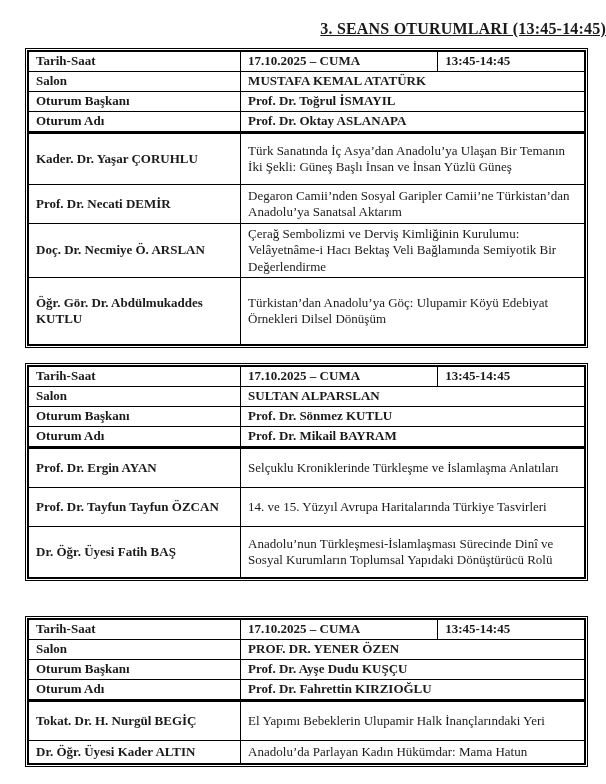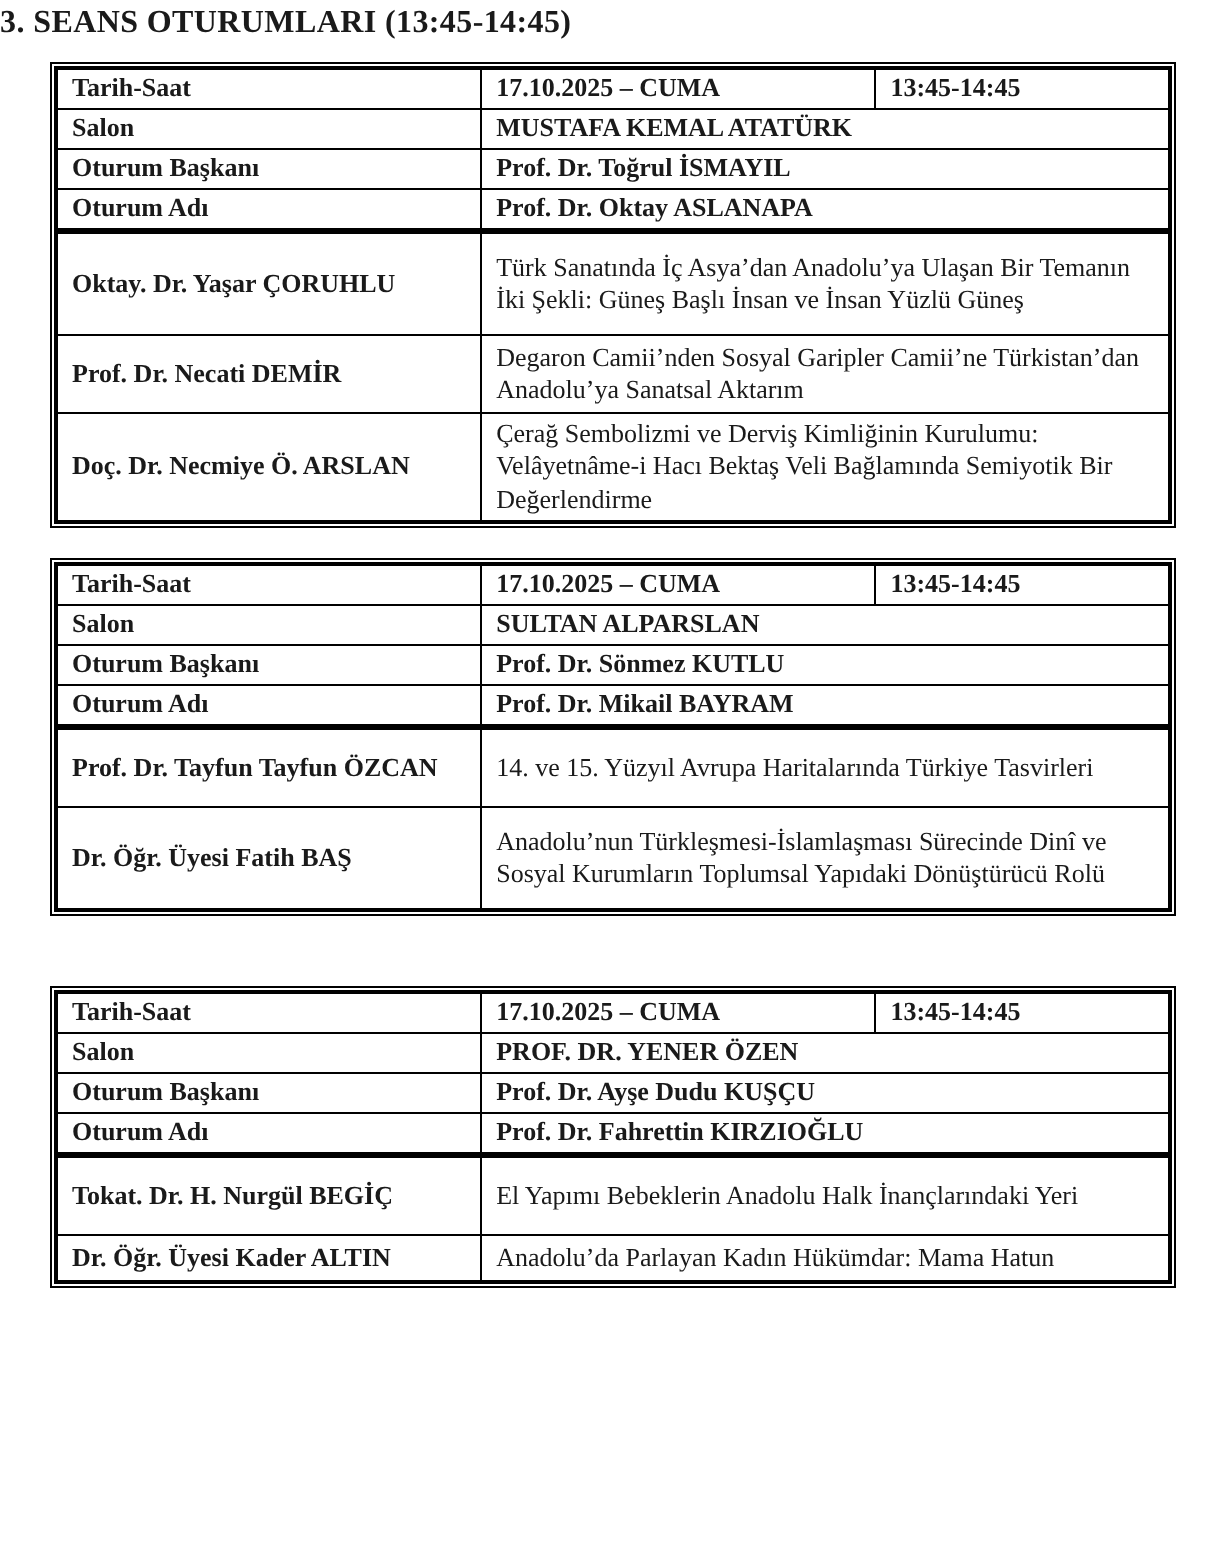--- a/index.html
+++ b/index.html
@@ -11,24 +11,25 @@
     font-family: "Liberation Serif", serif;
     color: #1a1a1a;
     overflow: hidden;
   }
   .page {
     width: 606px;
     height: 784px;
     position: relative;
   }
   .doc-title {
-    text-align: left;
+    text-align: right;
     font-weight: bold;
     font-size: 16px;
-    padding-top: 3px;
+    text-decoration: underline;
+    padding-top: 20px;
     margin: 0 0 10px 0;
     letter-spacing: 0.2px;
   }
   .session {
     margin-left: 25px;
     width: 563px;
     box-sizing: border-box;
   }
   .session-1 { margin-bottom: 15px; }
   .session-2 { margin-bottom: 35px; }
@@ -97,30 +98,34 @@
           </tr>
           <tr class="meta">
             <td class="label">Oturum Başkanı</td>
             <td class="meta-val" colspan="2">Prof. Dr. Toğrul İSMAYIL</td>
           </tr>
           <tr class="meta meta-last">
             <td class="label">Oturum Adı</td>
             <td class="meta-val" colspan="2">Prof. Dr. Oktay ASLANAPA</td>
           </tr>
           <tr class="talk rh-lg">
-            <td class="speaker">Oktay. Dr. Yaşar ÇORUHLU</td>
+            <td class="speaker">Kader. Dr. Yaşar ÇORUHLU</td>
             <td class="talk-title" colspan="2">Türk Sanatında İç Asya’dan Anadolu’ya Ulaşan Bir Temanın İki Şekli: Güneş Başlı İnsan ve İnsan Yüzlü Güneş</td>
           </tr>
           <tr class="talk rh-md">
             <td class="speaker">Prof. Dr. Necati DEMİR</td>
             <td class="talk-title" colspan="2">Degaron Camii’nden Sosyal Garipler Camii’ne Türkistan’dan Anadolu’ya Sanatsal Aktarım</td>
           </tr>
           <tr class="talk rh-lg">
             <td class="speaker">Doç. Dr. Necmiye Ö. ARSLAN</td>
             <td class="talk-title" colspan="2">Çerağ Sembolizmi ve Derviş Kimliğinin Kurulumu: Velâyetnâme-i Hacı Bektaş Veli Bağlamında Semiyotik Bir Değerlendirme</td>
+          </tr>
+          <tr class="talk rh-xl">
+            <td class="speaker">Öğr. Gör. Dr. Abdülmukaddes KUTLU</td>
+            <td class="talk-title" colspan="2">Türkistan’dan Anadolu’ya Göç: Ulupamir Köyü Edebiyat Örnekleri Dilsel Dönüşüm</td>
           </tr>
         </tbody>
       </table>
     </div>
   </section>
 
   <section class="session session-2">
     <div class="tbl-wrap">
       <table class="session-table">
         <colgroup>
@@ -140,20 +145,24 @@
           </tr>
           <tr class="meta">
             <td class="label">Oturum Başkanı</td>
             <td class="meta-val" colspan="2">Prof. Dr. Sönmez KUTLU</td>
           </tr>
           <tr class="meta meta-last">
             <td class="label">Oturum Adı</td>
             <td class="meta-val" colspan="2">Prof. Dr. Mikail BAYRAM</td>
           </tr>
           <tr class="talk rh-md">
+            <td class="speaker">Prof. Dr. Ergin AYAN</td>
+            <td class="talk-title" colspan="2">Selçuklu Kroniklerinde Türkleşme ve İslamlaşma Anlatıları</td>
+          </tr>
+          <tr class="talk rh-md">
             <td class="speaker">Prof. Dr. Tayfun Tayfun ÖZCAN</td>
             <td class="talk-title" colspan="2">14. ve 15. Yüzyıl Avrupa Haritalarında Türkiye Tasvirleri</td>
           </tr>
           <tr class="talk rh-lg">
             <td class="speaker">Dr. Öğr. Üyesi Fatih BAŞ</td>
             <td class="talk-title" colspan="2">Anadolu’nun Türkleşmesi-İslamlaşması Sürecinde Dinî ve Sosyal Kurumların Toplumsal Yapıdaki Dönüştürücü Rolü</td>
           </tr>
         </tbody>
       </table>
     </div>
@@ -180,21 +189,21 @@
           <tr class="meta">
             <td class="label">Oturum Başkanı</td>
             <td class="meta-val" colspan="2">Prof. Dr. Ayşe Dudu KUŞÇU</td>
           </tr>
           <tr class="meta meta-last">
             <td class="label">Oturum Adı</td>
             <td class="meta-val" colspan="2">Prof. Dr. Fahrettin KIRZIOĞLU</td>
           </tr>
           <tr class="talk rh-md">
             <td class="speaker">Tokat. Dr. H. Nurgül BEGİÇ</td>
-            <td class="talk-title" colspan="2">El Yapımı Bebeklerin Anadolu Halk İnançlarındaki Yeri</td>
+            <td class="talk-title" colspan="2">El Yapımı Bebeklerin Ulupamir Halk İnançlarındaki Yeri</td>
           </tr>
           <tr class="talk rh-sm">
             <td class="speaker">Dr. Öğr. Üyesi Kader ALTIN</td>
             <td class="talk-title" colspan="2">Anadolu’da Parlayan Kadın Hükümdar: Mama Hatun</td>
           </tr>
 
         </tbody>
       </table>
     </div>
   </section>

